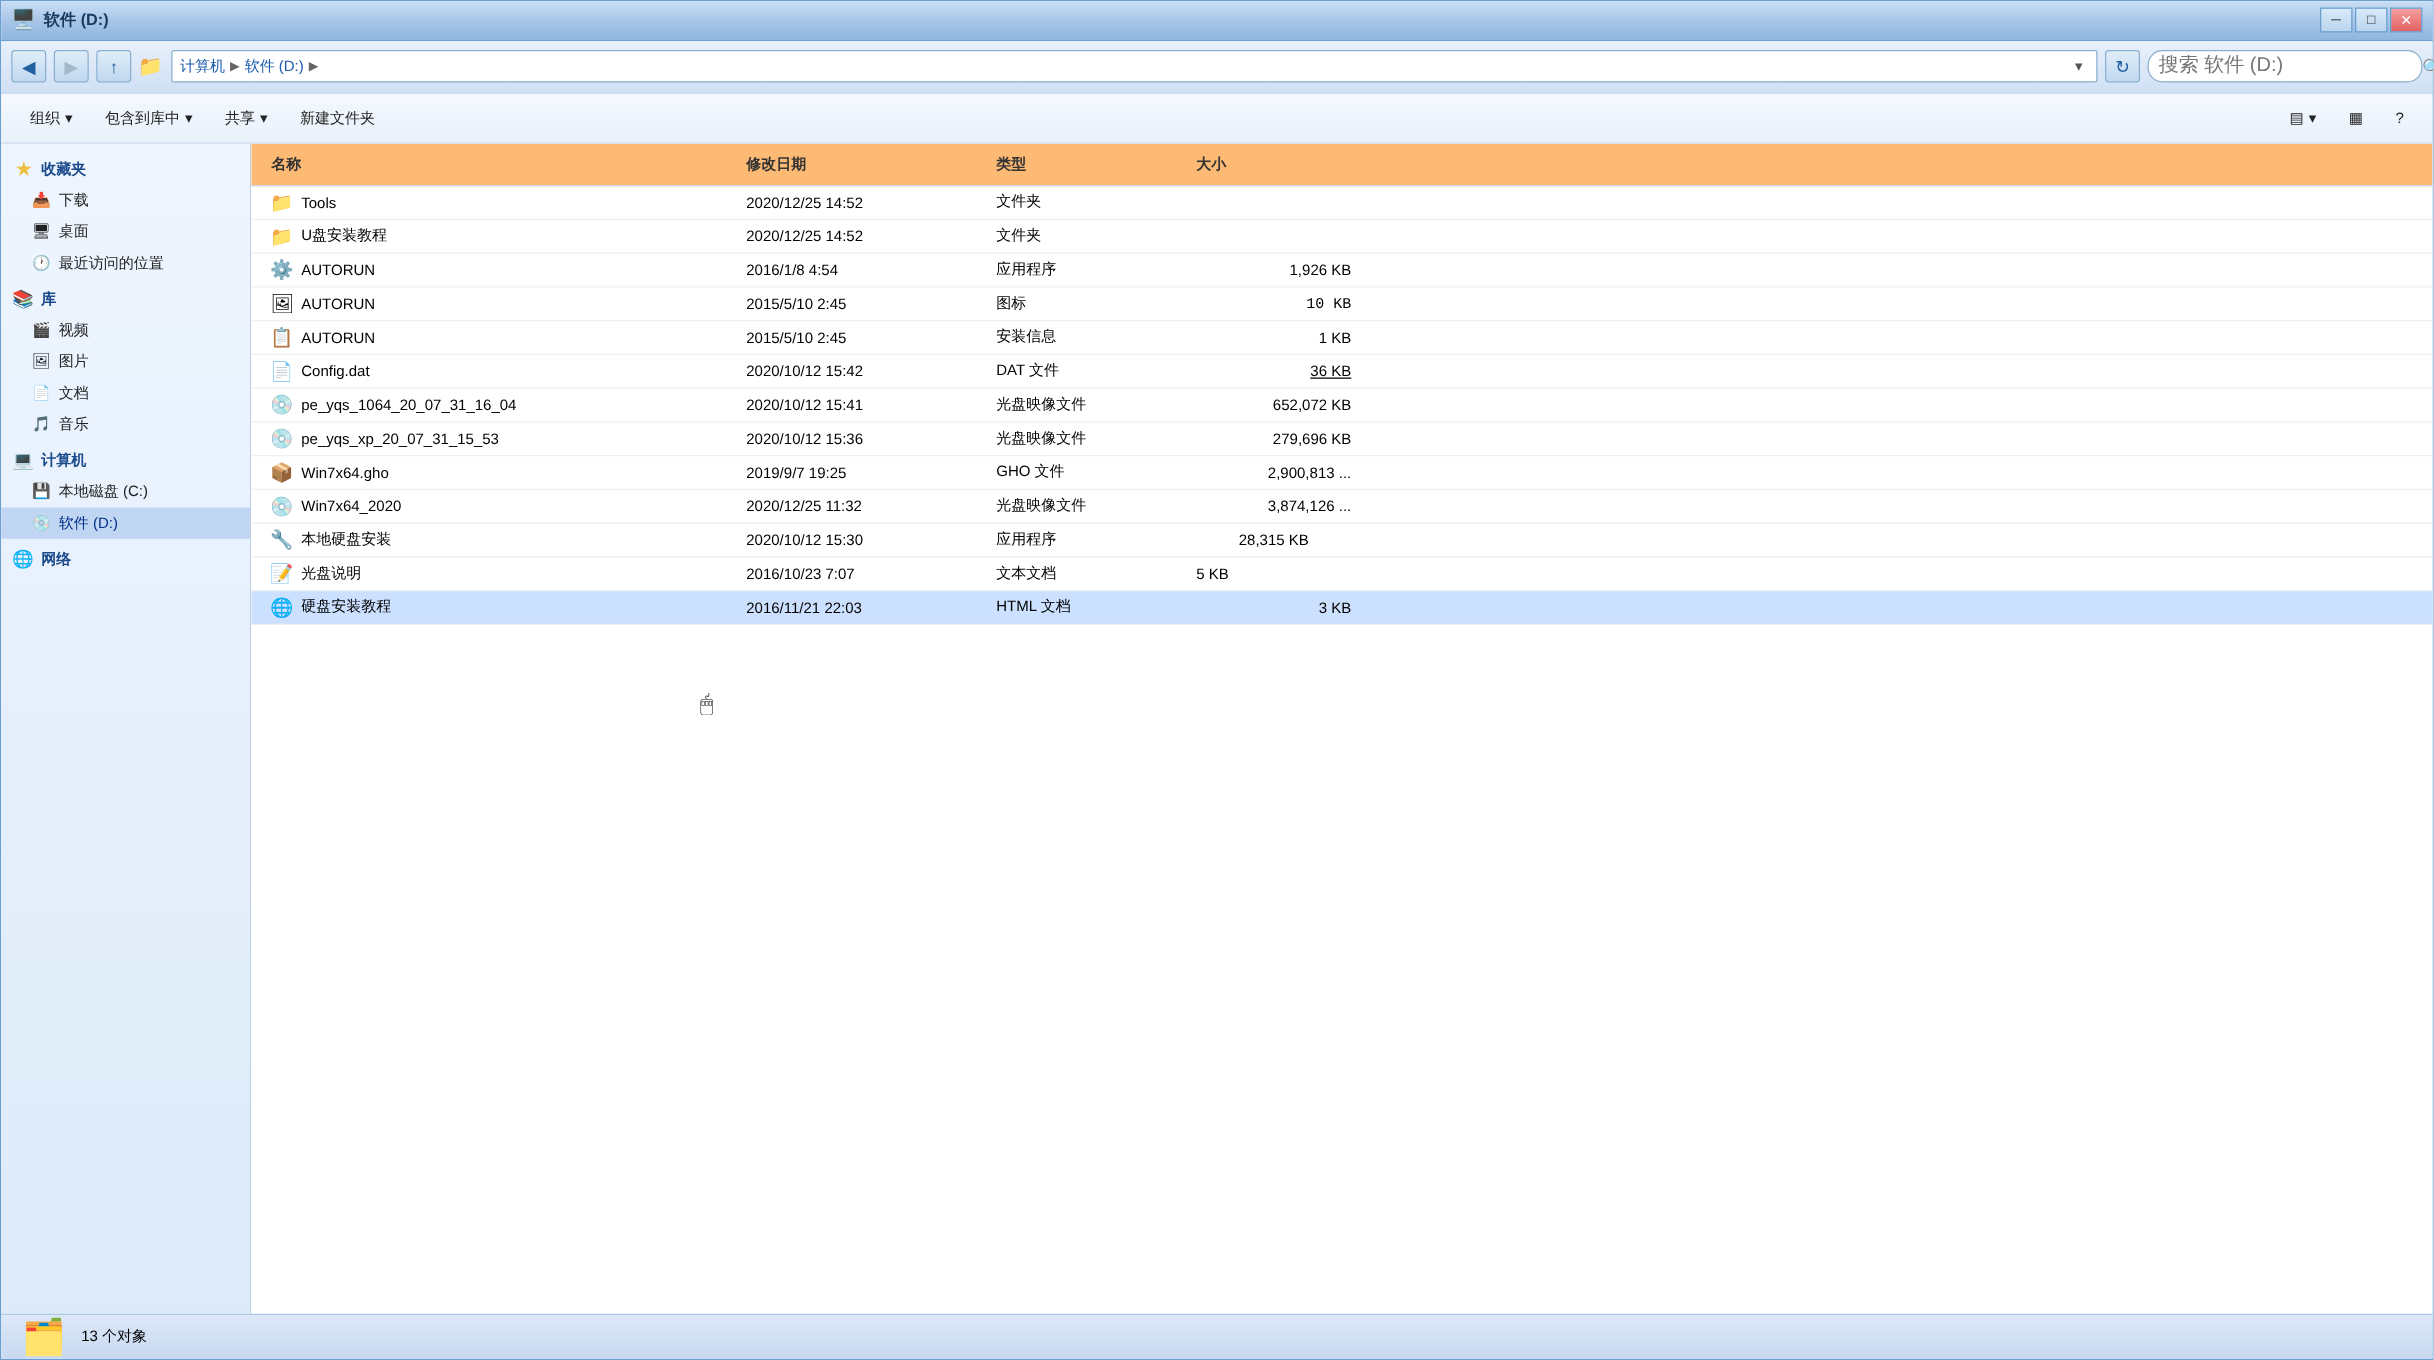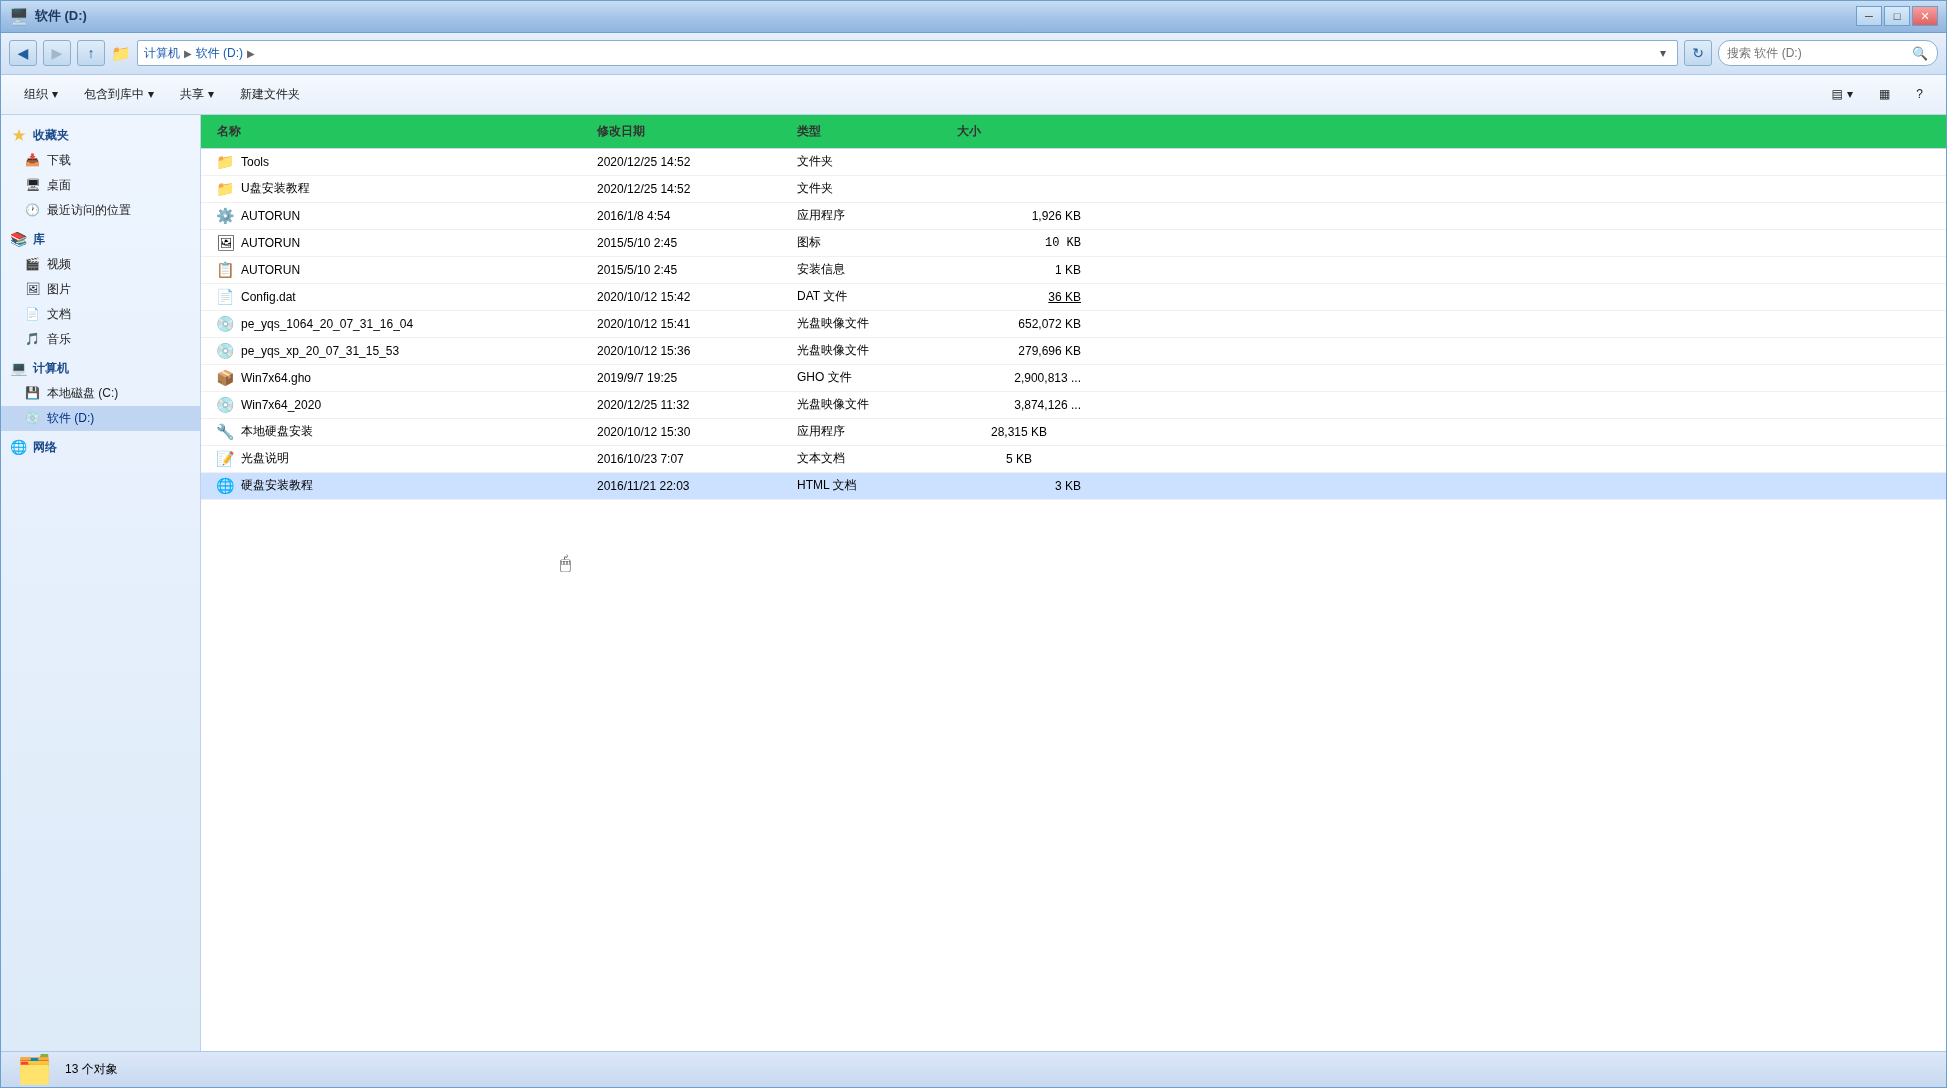--- a/index.html
+++ b/index.html
@@ -130,21 +130,21 @@
       border-radius: 12px;
       display: flex;
       align-items: center;
       padding: 0 8px;
       gap: 4px;
     }
     .search-bar input {
       border: none;
       outline: none;
       flex: 1;
-      font-size: 12px;
+      font-size: 16px;
       background: transparent;
       color: #000000;
     }
     .search-icon-wrap {
       color: #5080b0;
       font-size: 13px;
     }
 
     
     .toolbar {
@@ -233,21 +233,21 @@
     
     .filelist {
       flex: 1;
       background: #fff;
       overflow-y: auto;
     }
     .filelist-header {
       display: grid;
       grid-template-columns: 380px 200px 160px 140px;
       padding: 4px 8px;
-      background: #22c55e;
+      background: #fdba74;
       border-bottom: 1px solid #c8d8e8;
       font-size: 12px;
       font-weight: bold;
       color: #333;
       position: sticky;
       top: 0;
       z-index: 1;
     }
     .filelist-header-cell {
       padding: 4px 8px;
@@ -564,21 +564,21 @@
       <div class="filelist-cell">应用程序</div>
       <div class="filelist-cell" style="text-align:center;">28,315 KB</div>
     </div>
           <div class="filelist-row">
       <div class="filelist-cell name">
         <span class="file-icon">📝</span>
         <span>光盘说明</span>
       </div>
       <div class="filelist-cell">2016/10/23 7:07</div>
       <div class="filelist-cell">文本文档</div>
-      <div class="filelist-cell" style="text-align:center;">5 KB</div>
+      <div class="filelist-cell" style="text-align:left;">5 KB</div>
     </div>
           <div class="filelist-row selected">
       <div class="filelist-cell name">
         <span class="file-icon">🌐</span>
         <span>硬盘安装教程</span>
       </div>
       <div class="filelist-cell">2016/11/21 22:03</div>
       <div class="filelist-cell">HTML 文档</div>
       <div class="filelist-cell" style="text-align:right;">3 KB</div>
     </div>

